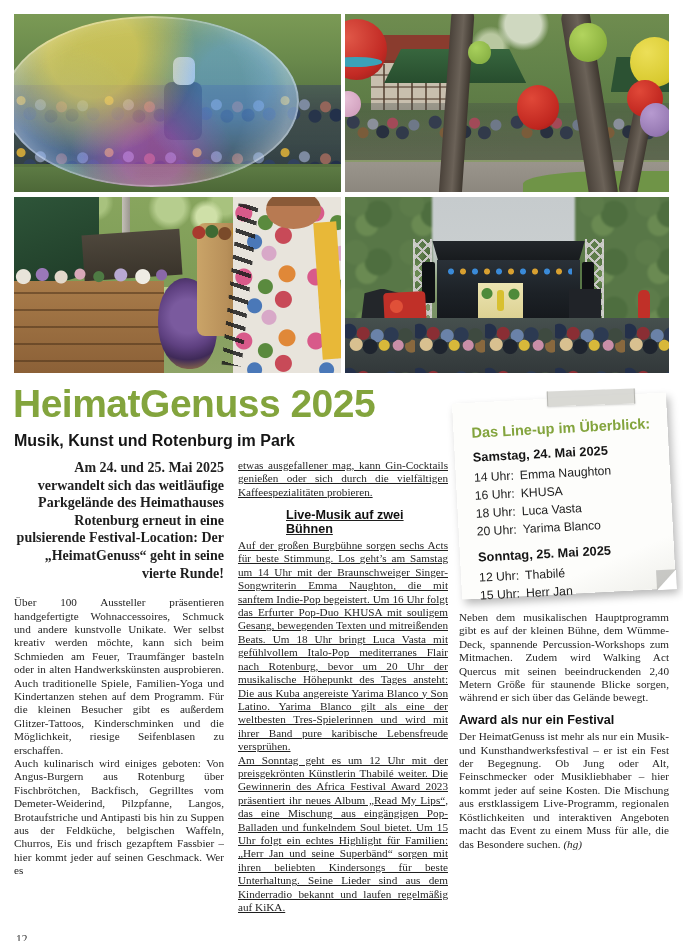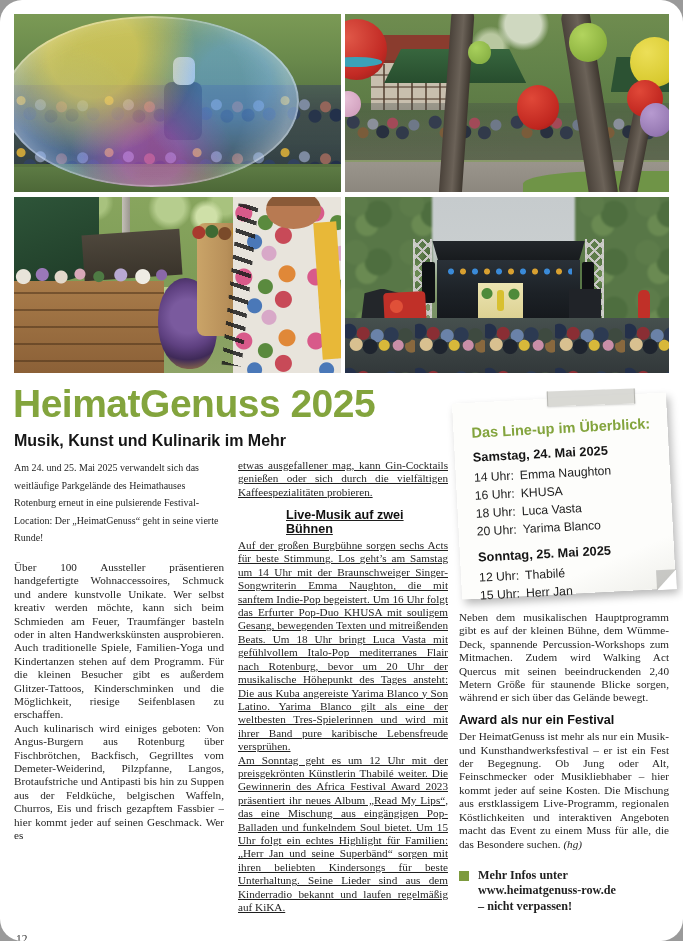--- a/index.html
+++ b/index.html
@@ -1,17 +1,17 @@
 <!DOCTYPE html>
 <html lang="de"><head>
 <meta charset="utf-8">
 <style>
   html,body{margin:0;padding:0;background:#9a9a9a;}
   .page{position:relative;width:683px;height:941px;margin:0 auto;background:#ffffff;
-        overflow:hidden;font-family:"Liberation Serif",serif;color:#1f1f1f;border-radius:22px;}
+        overflow:hidden;font-family:"Liberation Serif",serif;color:#1f1f1f;}
 
   
   .photo{position:absolute;overflow:hidden;}
   .photo *{position:absolute;}
   .ph1{left:14px;top:14px;width:327px;height:178px;
        background:linear-gradient(180deg,#7b9a55 0%,#6a8a4c 25%,#5e7c46 40%,#57683f 55%,#5e7745 72%,#4e6a39 100%);}
   .ph1 .crowd{left:0;right:0;top:40%;height:44%;filter:blur(.6px);
        background:
         radial-gradient(circle at 8% 30%,#c9a33a 0 4px,transparent 5px),
         radial-gradient(circle at 18% 55%,#31425e 0 6px,transparent 7px),
@@ -189,21 +189,21 @@
          font-family:"Liberation Sans",sans-serif;font-weight:700;
          font-size:39px;letter-spacing:-.5px;color:#83a43d;}
   .subtitle{position:absolute;left:14px;top:432px;margin:0;
          font-family:"Liberation Sans",sans-serif;font-weight:700;
          font-size:16px;color:#161616;}
   .col{position:absolute;width:210px;font-size:11.2px;line-height:13.4px;text-align:justify;}
   .col1{left:14px;top:459px;height:482px;overflow:hidden;}
   .col2{left:238px;top:459px;height:482px;overflow:hidden;text-decoration:underline;}
   .col3{left:459px;top:611px;width:210px;}
   .col p{margin:0;}
-  .intro{font-weight:400;font-size:10px;line-height:17.6px;margin:0 0 14px 0 !important;text-align:left;}
+  .intro{font-weight:700;font-size:14px;line-height:17.6px;margin:0 0 14px 0 !important;text-align:right;}
   .subhead{font-family:"Liberation Sans",sans-serif;font-weight:700;font-size:12.6px;
            margin:9px 0 3px 0;text-align:left;color:#111;}
   .col2 .subhead{margin-top:10px;padding-left:48px;}
   .sig{font-style:italic;margin-top:32px;}
 
   
   .note{position:absolute;left:457px;top:398px;width:214px;height:196px;
         background:linear-gradient(160deg,#fdfdfb 80%,#f2f2ee 96%,#e4e4de);
         box-shadow:3px 5px 9px rgba(0,0,0,.28);
         transform:rotate(-3deg);padding:22px 16px 10px 18px;box-sizing:border-box;
@@ -287,21 +287,21 @@
     <div class="spk spk-l"></div>
     <div class="spk spk-r"></div>
     <div class="tent-l"></div>
     <div class="tent-r"></div>
     <div class="banner"></div>
     <div class="flag-r"></div>
     <div class="crowd"></div>
   </div>
 
   <h1 class="title">HeimatGenuss 2025</h1>
-  <h2 class="subtitle">Musik, Kunst und Kulinarik im Mehr</h2>
+  <h2 class="subtitle">Musik, Kunst und Rotenburg im Park</h2>
 
   <div class="col col1">
     <p class="intro">Am 24. und 25. Mai 2025 verwandelt sich das weitläufige Parkgelände des Heimathauses Rotenburg erneut in eine pulsierende Festival-Location: Der „HeimatGenuss“ geht in seine vierte Runde!</p>
     <p>Über 100 Aussteller präsentieren handgefertigte Wohnaccessoires, Schmuck und andere kunstvolle Unikate. Wer selbst kreativ werden möchte, kann sich beim Schmieden am Feuer, Traumfänger basteln oder in alten Handwerkskünsten ausprobieren. Auch traditionelle Spiele, Familien-Yoga und Kindertanzen stehen auf dem Programm. Für die kleinen Besucher gibt es außerdem Glitzer-Tattoos, Kinderschminken und die Möglichkeit, riesige Seifenblasen zu erschaffen.</p>
     <p>Auch kulinarisch wird einiges geboten: Von Angus-Burgern aus Rotenburg über Fischbrötchen, Backfisch, Gegrilltes vom Demeter-Weiderind, Pilzpfanne, Langos, Brotaufstriche und Antipasti bis hin zu Suppen aus der Feldküche, belgischen Waffeln, Churros, Eis und frisch gezapftem Fassbier – hier kommt jeder auf seinen Geschmack. Wer es</p>
   </div>
 
   <div class="col col2">
     <p>etwas ausgefallener mag, kann Gin-Cocktails genießen oder sich durch die vielfältigen Kaffeespezialitäten probieren.</p>
     <h3 class="subhead">Live-Musik auf zwei Bühnen</h3>
@@ -337,24 +337,16 @@
       <span class="time">15 Uhr:</span>
       <span class="act">Herr Jan</span>
     </div>
   </div>
   <div class="tape"></div>
 
   <div class="col col3">
     <p>Neben dem musikalischen Hauptprogramm gibt es auf der kleinen Bühne, dem Wümme-Deck, spannende Percussion-Workshops zum Mitmachen. Zudem wird Walking Act Quercus mit seinen beeindruckenden 2,40 Metern Größe für staunende Blicke sorgen, während er sich über das Gelände bewegt.</p>
     <h3 class="subhead">Award als nur ein Festival</h3>
     <p><span>Der HeimatGenuss ist mehr als nur ein Musik- und Kunsthandwerksfestival – er ist ein Fest der Begegnung. Ob Jung oder Alt, Feinschmecker oder Musikliebhaber – hier kommt jeder auf seine Kosten. Die Mischung aus erstklassigem Live-Programm, regionalen Köstlichkeiten und interaktiven Angeboten macht das Event zu einem Muss für alle, die das Besondere suchen.</span> <span class="sig">(hg)</span></p>
-    <div class="infobox">
-      <div class="bullet"></div>
-      <div class="infotext">
-        <div>Mehr Infos unter</div>
-        <div>www.heimatgenuss-row.de</div>
-        <div>– nicht verpassen!</div>
-      </div>
-    </div>
   </div>
 
   <div class="pagenum">12</div>
 </div>
 
 </body></html>

